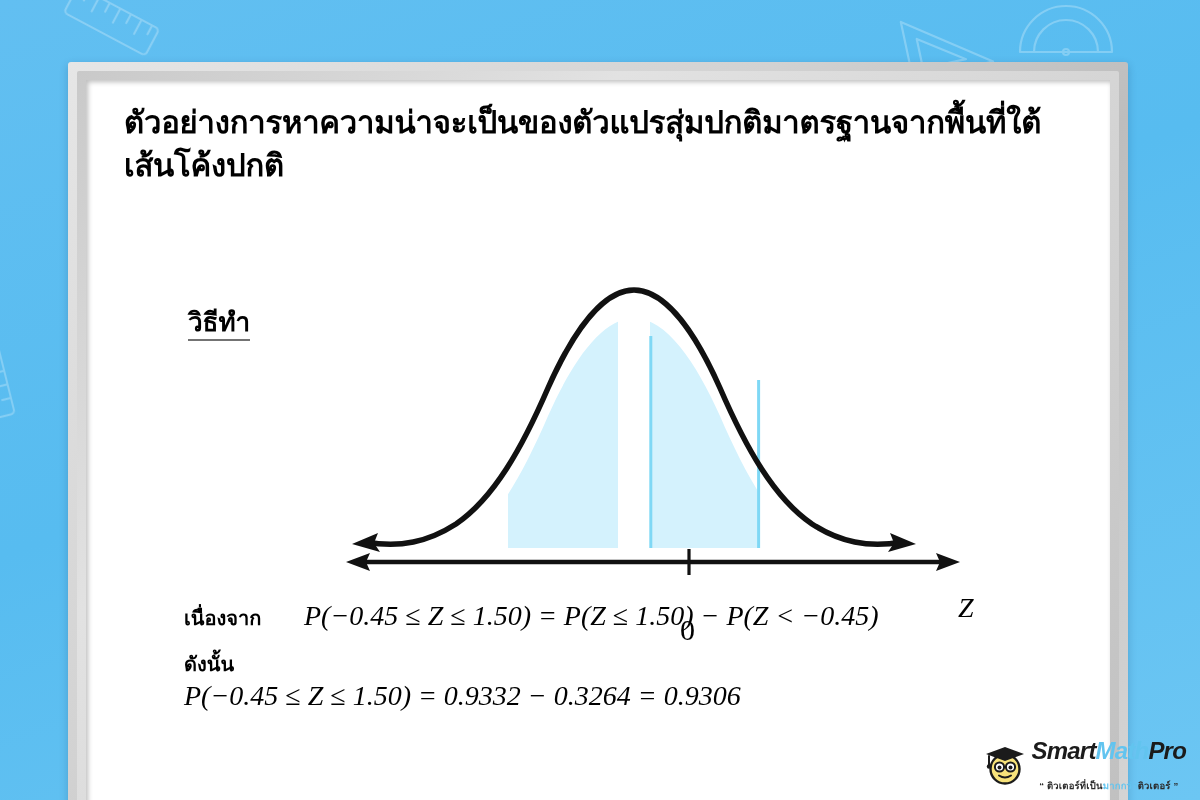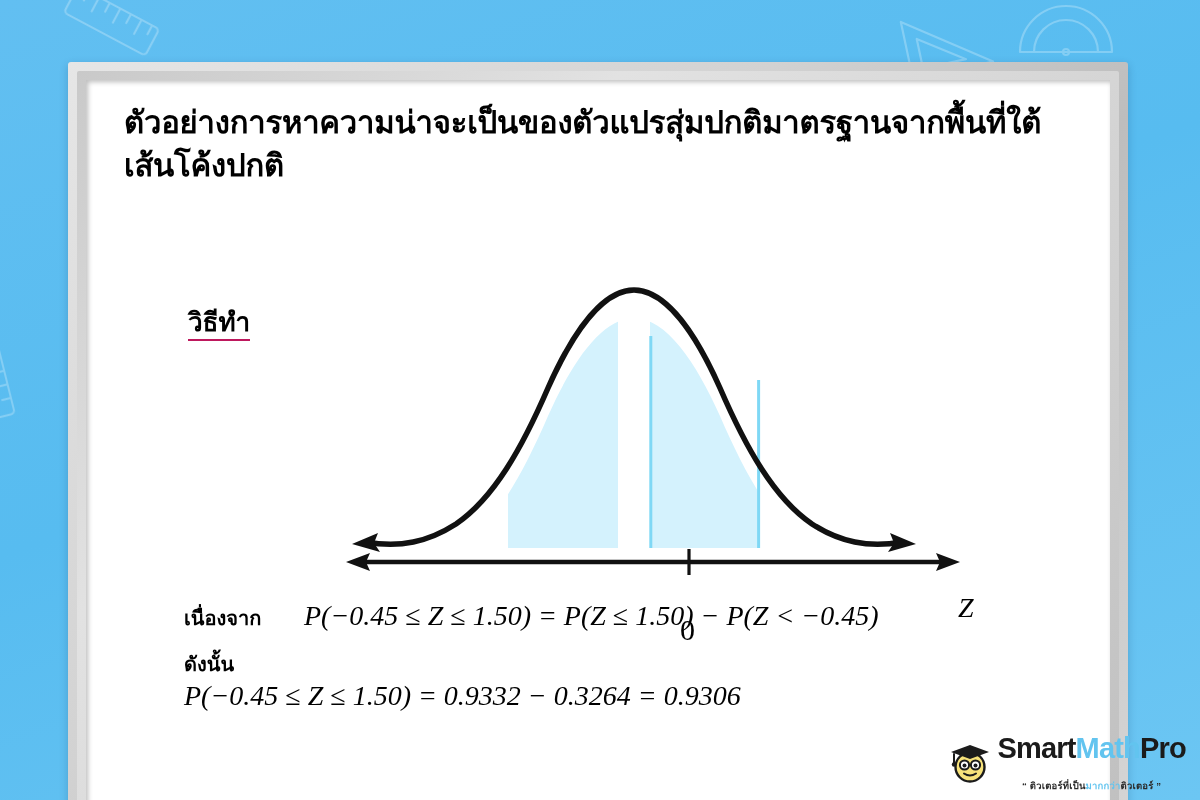--- a/index.html
+++ b/index.html
@@ -84,21 +84,21 @@
     white-space: nowrap;
   }
 
   #method-heading {
     position: absolute;
     left: 102px;
     top: 228px;
     font-size: 26px;
     font-weight: bold;
     color: #000;
-    border-bottom: 2px solid #be185d;
+    border-bottom: 2px solid #737373;
     padding-bottom: 2px;
     line-height: 1.1;
   }
 
   
   #normal-curve-figure {
     position: absolute;
     left: 258px;
     top: 200px;
     width: 580px;
@@ -160,24 +160,25 @@
     display: flex;
     align-items: center;
     gap: 6px;
   }
 
   #logo-mascot { width: 46px; height: 44px; flex: none; }
 
   #logo-text-block { display: flex; flex-direction: column; line-height: 1; }
 
   #logo-wordmark {
-    font-size: 29px;
+    font-size: 24px;
     font-weight: bold;
     letter-spacing: -0.8px;
     color: #1b1b1b;
+    font-style: italic;
   }
   #logo-wordmark .brand-math { color: #62c4ef; }
 
   #logo-tagline {
     font-size: 9.5px;
     font-weight: bold;
     color: #2b2b2b;
     margin-top: 18px;
     text-align: center;
     letter-spacing: 0.2px;

